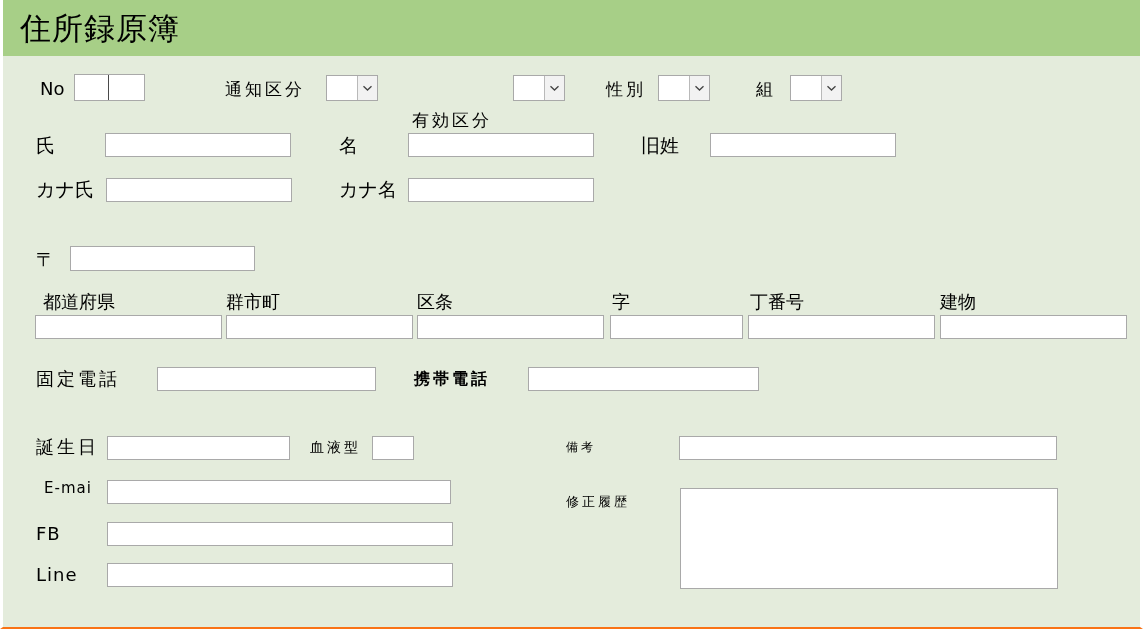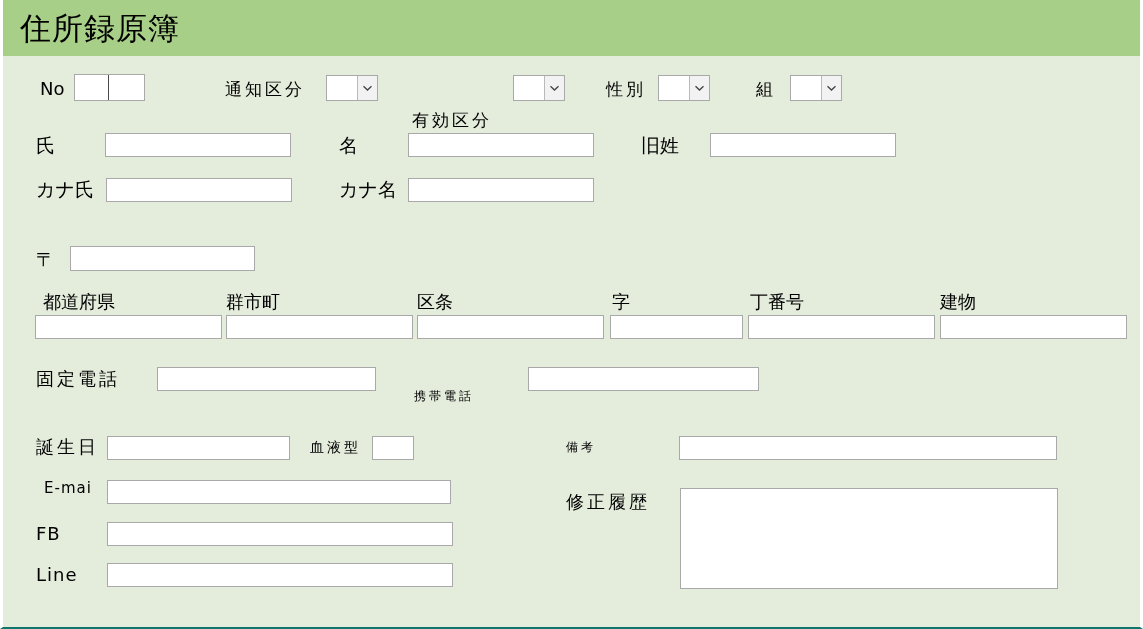--- a/index.html
+++ b/index.html
@@ -15,21 +15,21 @@
   }
 
   #app {
     position: relative;
     width: 1143px;
     height: 629px;
     background: #e4ecdc;
     box-sizing: border-box;
     border-left: 3px solid #ffffff;
     border-right: 3px solid #ffffff;
-    border-bottom: 2px solid #0f766e;
+    border-bottom: 2px solid #f97316;
     overflow: hidden;
   }
 
   
   #header {
     position: absolute;
     left: 0;
     top: 0;
     width: 1137px;
     height: 56px;
@@ -214,37 +214,37 @@
 
   <div class="lbl" style="left:747px; top:292px; font-size:18px;">丁番号</div>
   <input class="fld" type="text" style="left: 745px; top: 315px; width: 187px; height: 24px;">
 
   <div class="lbl" style="left:937px; top:292px; font-size:18px;">建物</div>
   <input class="fld" type="text" style="left: 937px; top: 315px; width: 187px; height: 24px;">
 
   <div class="lbl lbl-sp" style="left:33px; top:369px; font-size:18px;">固定電話</div>
   <input class="fld" type="text" style="left: 154px; top: 367px; width: 219px; height: 24px;">
 
-  <div class="lbl lbl-sp" style="left:411px; top:386px; font-size:12px;">携帯電話</div>
+  <div class="lbl lbl-sp" style="left:411px; top:369px; font-size:16px;font-weight:bold;">携帯電話</div>
   <input class="fld" type="text" style="left: 525px; top: 367px; width: 231px; height: 24px;">
 
   <div class="lbl lbl-sp" style="left:33px; top:437px; font-size:18px;">誕生日</div>
   <input class="fld" type="text" style="left: 104px; top: 436px; width: 183px; height: 24px;">
 
   <div class="lbl lbl-sp" style="left:295px; top:437px; font-size:14px;margin-left:12px;">血液型</div>
   <input class="fld" type="text" style="left: 369px; top: 436px; width: 42px; height: 24px;">
 
   <div class="lbl lbl-sp" style="left:563px; top:437px; font-size:12px;">備考</div>
   <input class="fld" type="text" style="left: 676px; top: 436px; width: 378px; height: 24px;">
 
   <div class="lbl" style="left:33px; top:478px; font-size:15px; letter-spacing:1px;margin-left:8px;">E-mai</div>
   <input class="fld" type="text" style="left: 104px; top: 480px; width: 344px; height: 24px;">
 
   <div class="lbl" style="left:33px; top:524px; font-size:18px; letter-spacing:1px;text-align:center;">FB</div>
   <input class="fld" type="text" style="left: 104px; top: 522px; width: 346px; height: 24px;">
 
   <div class="lbl" style="left:33px; top:565px; font-size:18px; letter-spacing:1px;">Line</div>
   <input class="fld" type="text" style="left: 104px; top: 563px; width: 346px; height: 24px;">
 
-  <div class="lbl lbl-sp" style="left:563px; top:492px; font-size:18px;">修正履歴</div>
+  <div class="lbl lbl-sp" style="left:563px; top:492px; font-size:13px;">修正履歴</div>
   <textarea class="fld" style="left: 677px; top: 488px; width: 378px; height: 101px;"></textarea>
 
 </div>
 
 </body></html>

